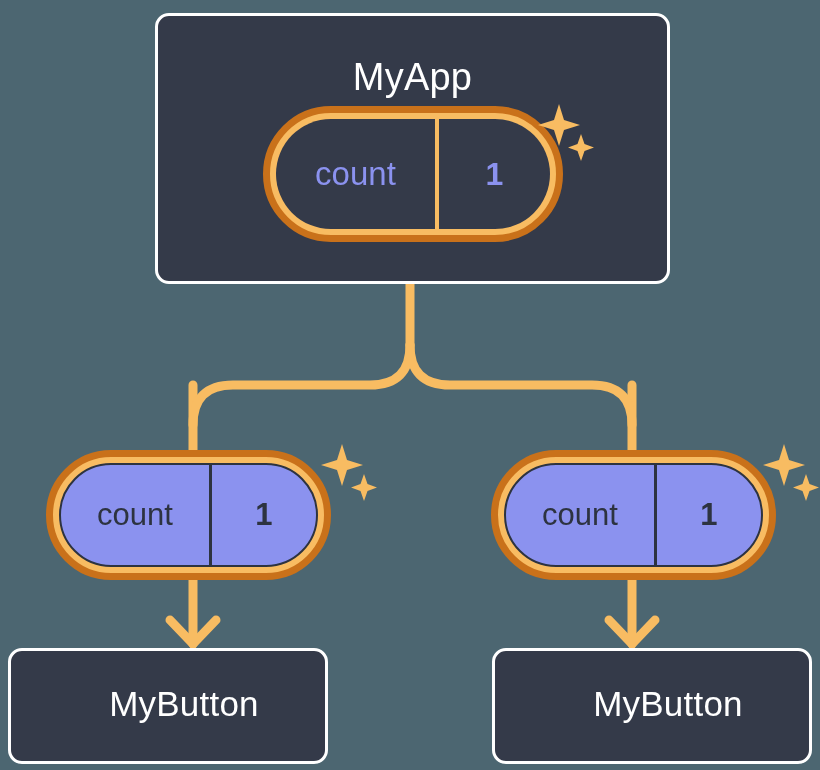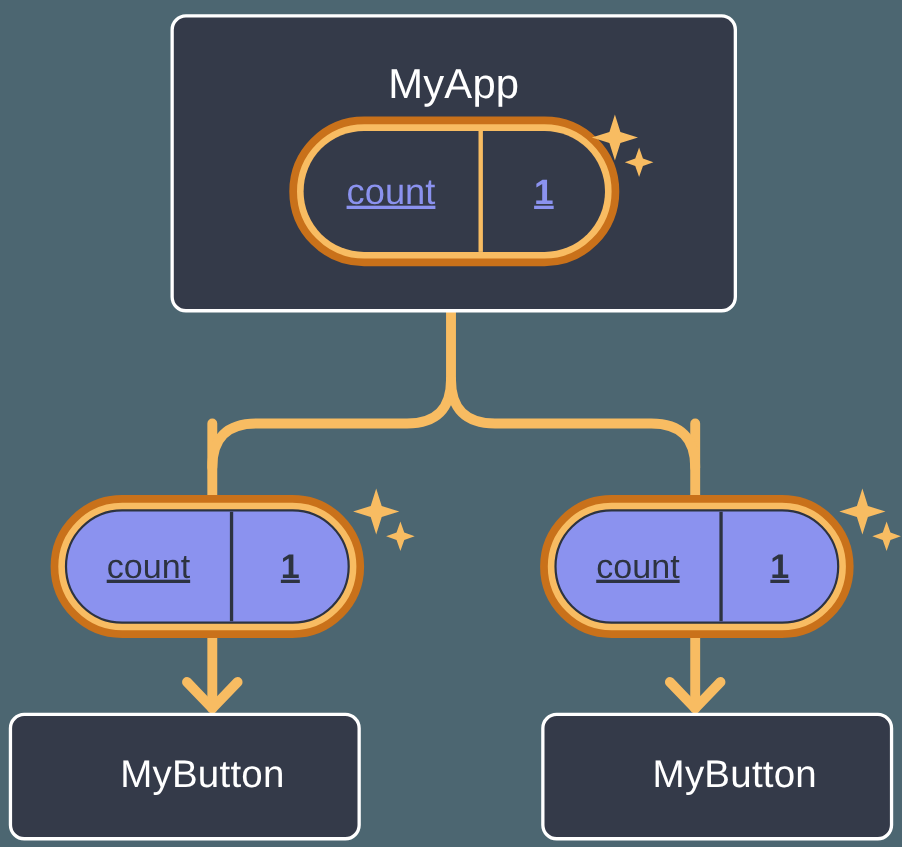--- a/index.html
+++ b/index.html
@@ -88,21 +88,20 @@
     flex: 1 1 auto;
     border-radius: 999px;
     overflow: hidden;
   }
   .pill-key, .pill-val {
     display: flex;
     align-items: center;
     justify-content: center;
     box-sizing: border-box;
     white-space: nowrap;
-    text-decoration: underline;
   }
   .pill-key { flex: 0 0 58%; }
   .pill-val { flex: 1 1 auto; font-weight: 700; }
 
   
   .state-pill.dark .pill-inner { background: #343a49; }
   .state-pill.dark .pill-key,
   .state-pill.dark .pill-val { color: #8b92ef; }
   .state-pill.dark .pill-val { border-left: 4px solid #f8bc62; }
 

